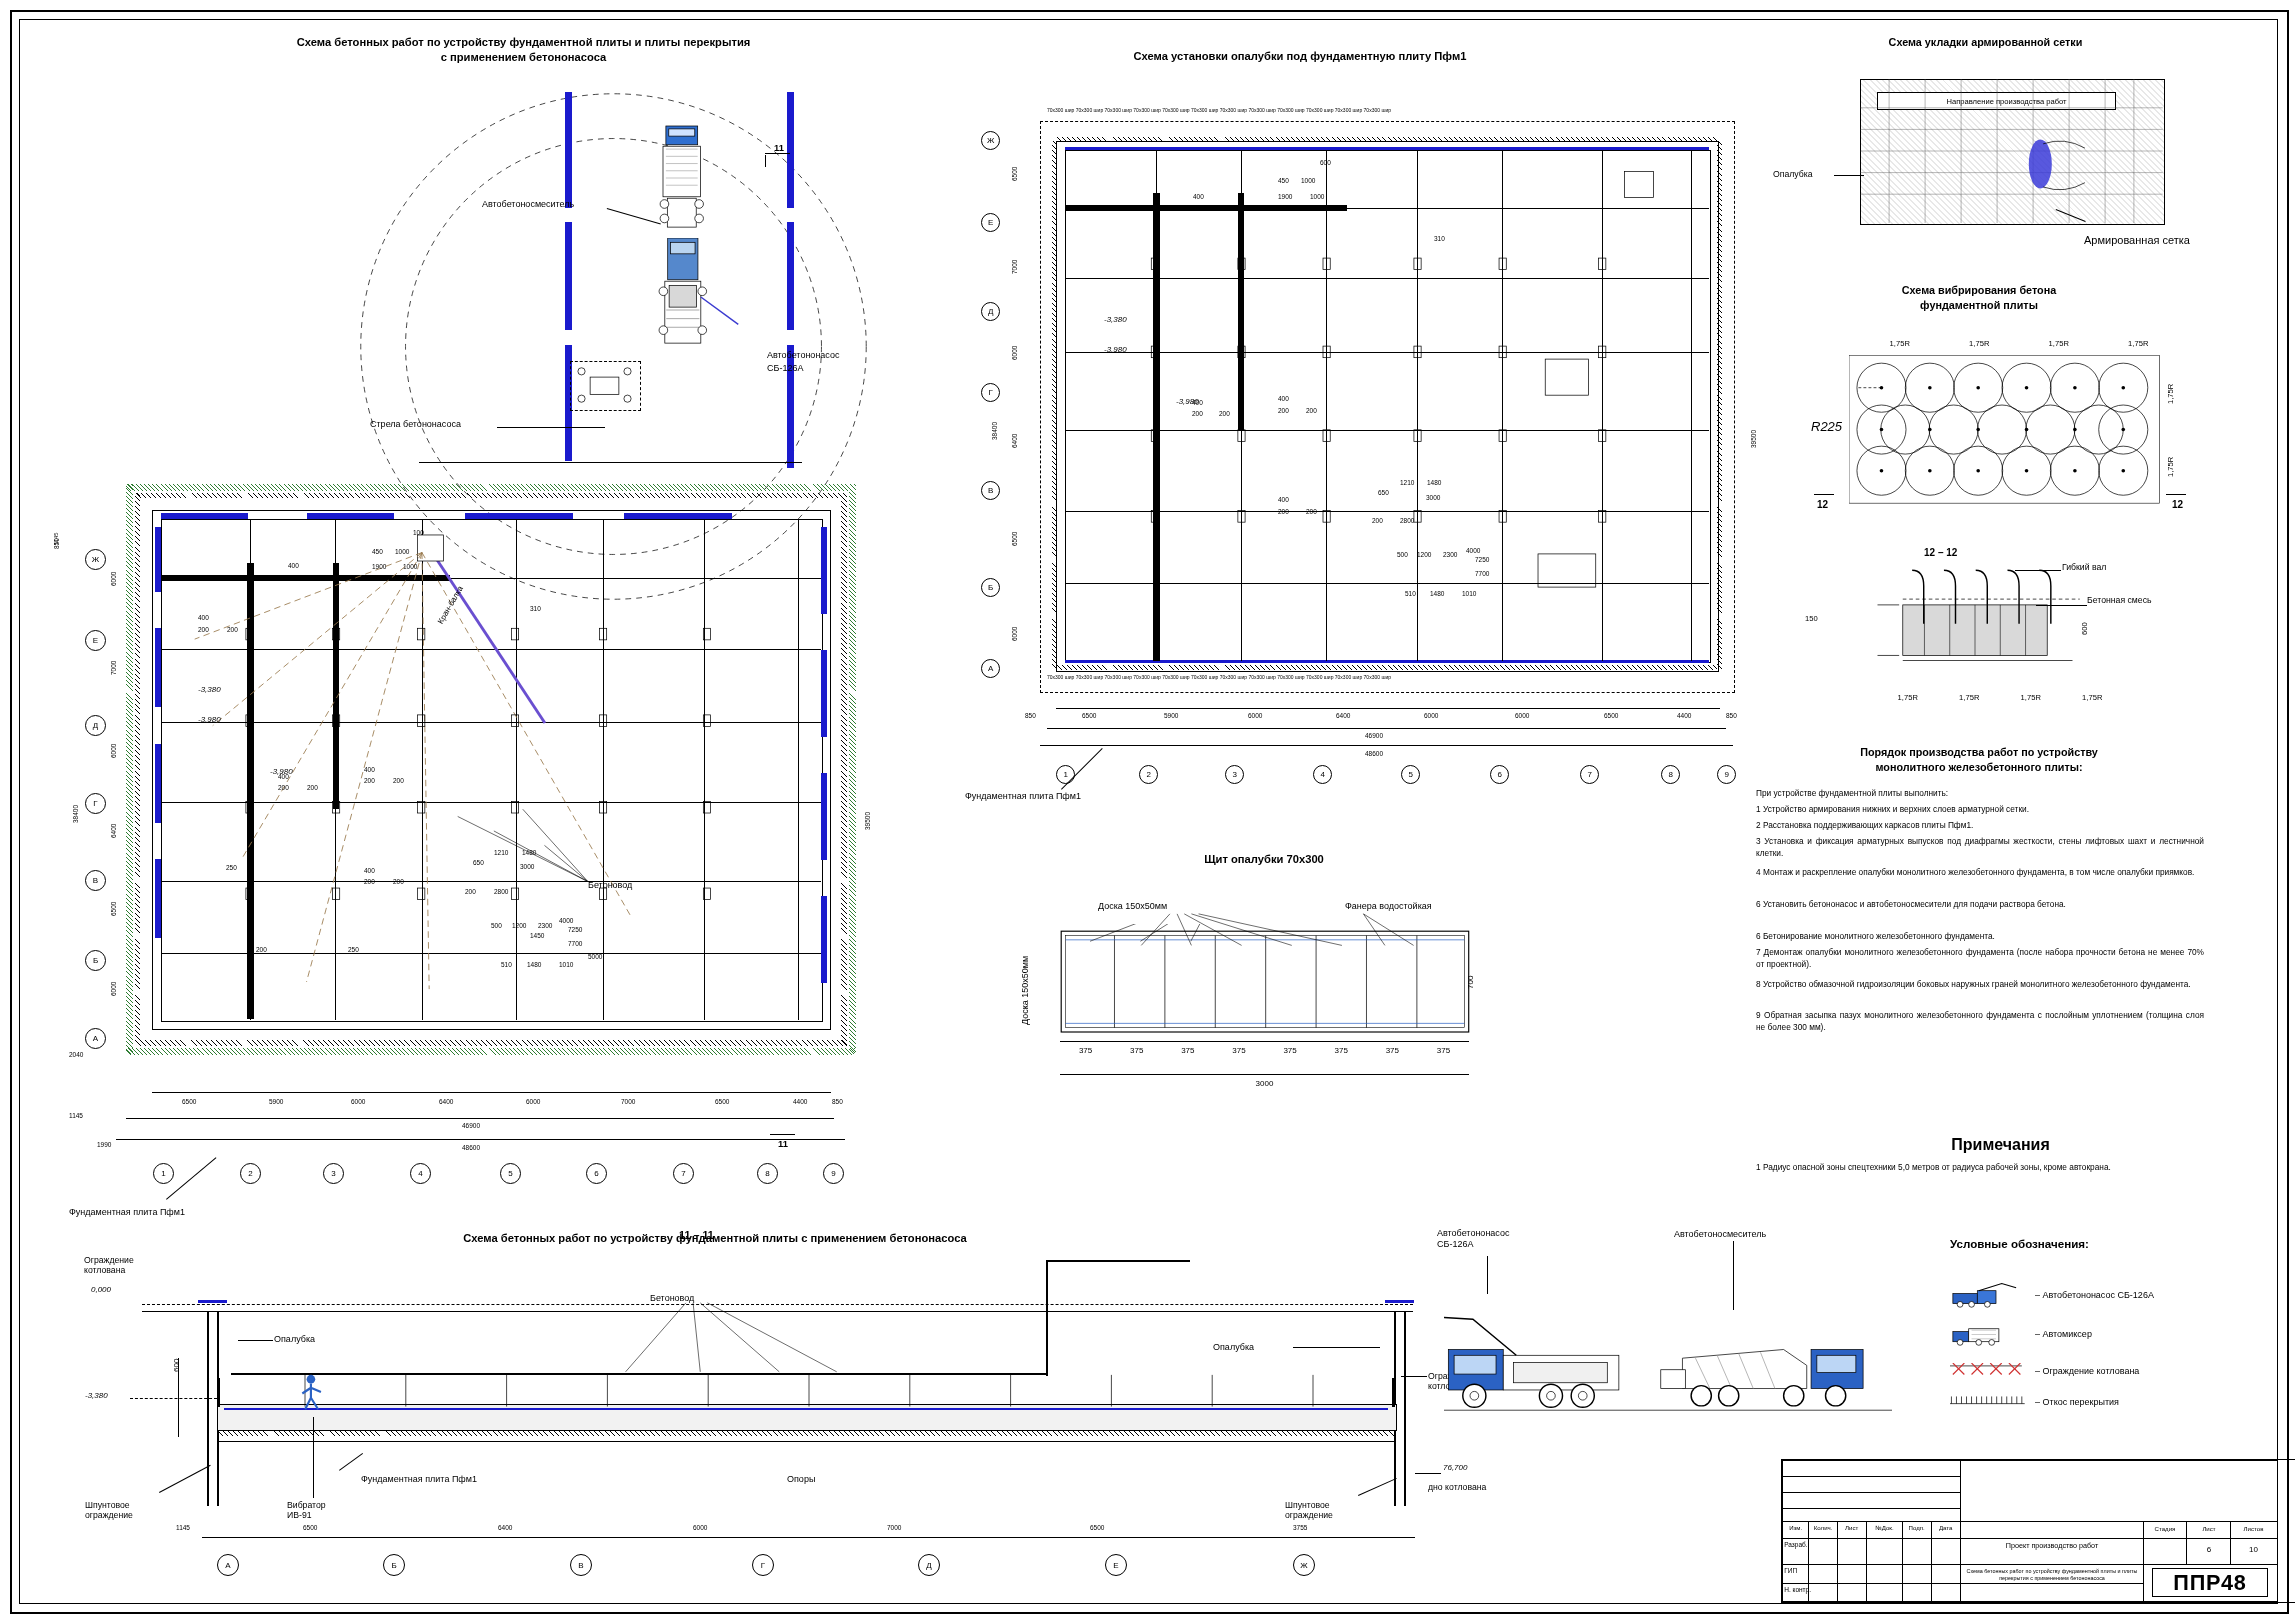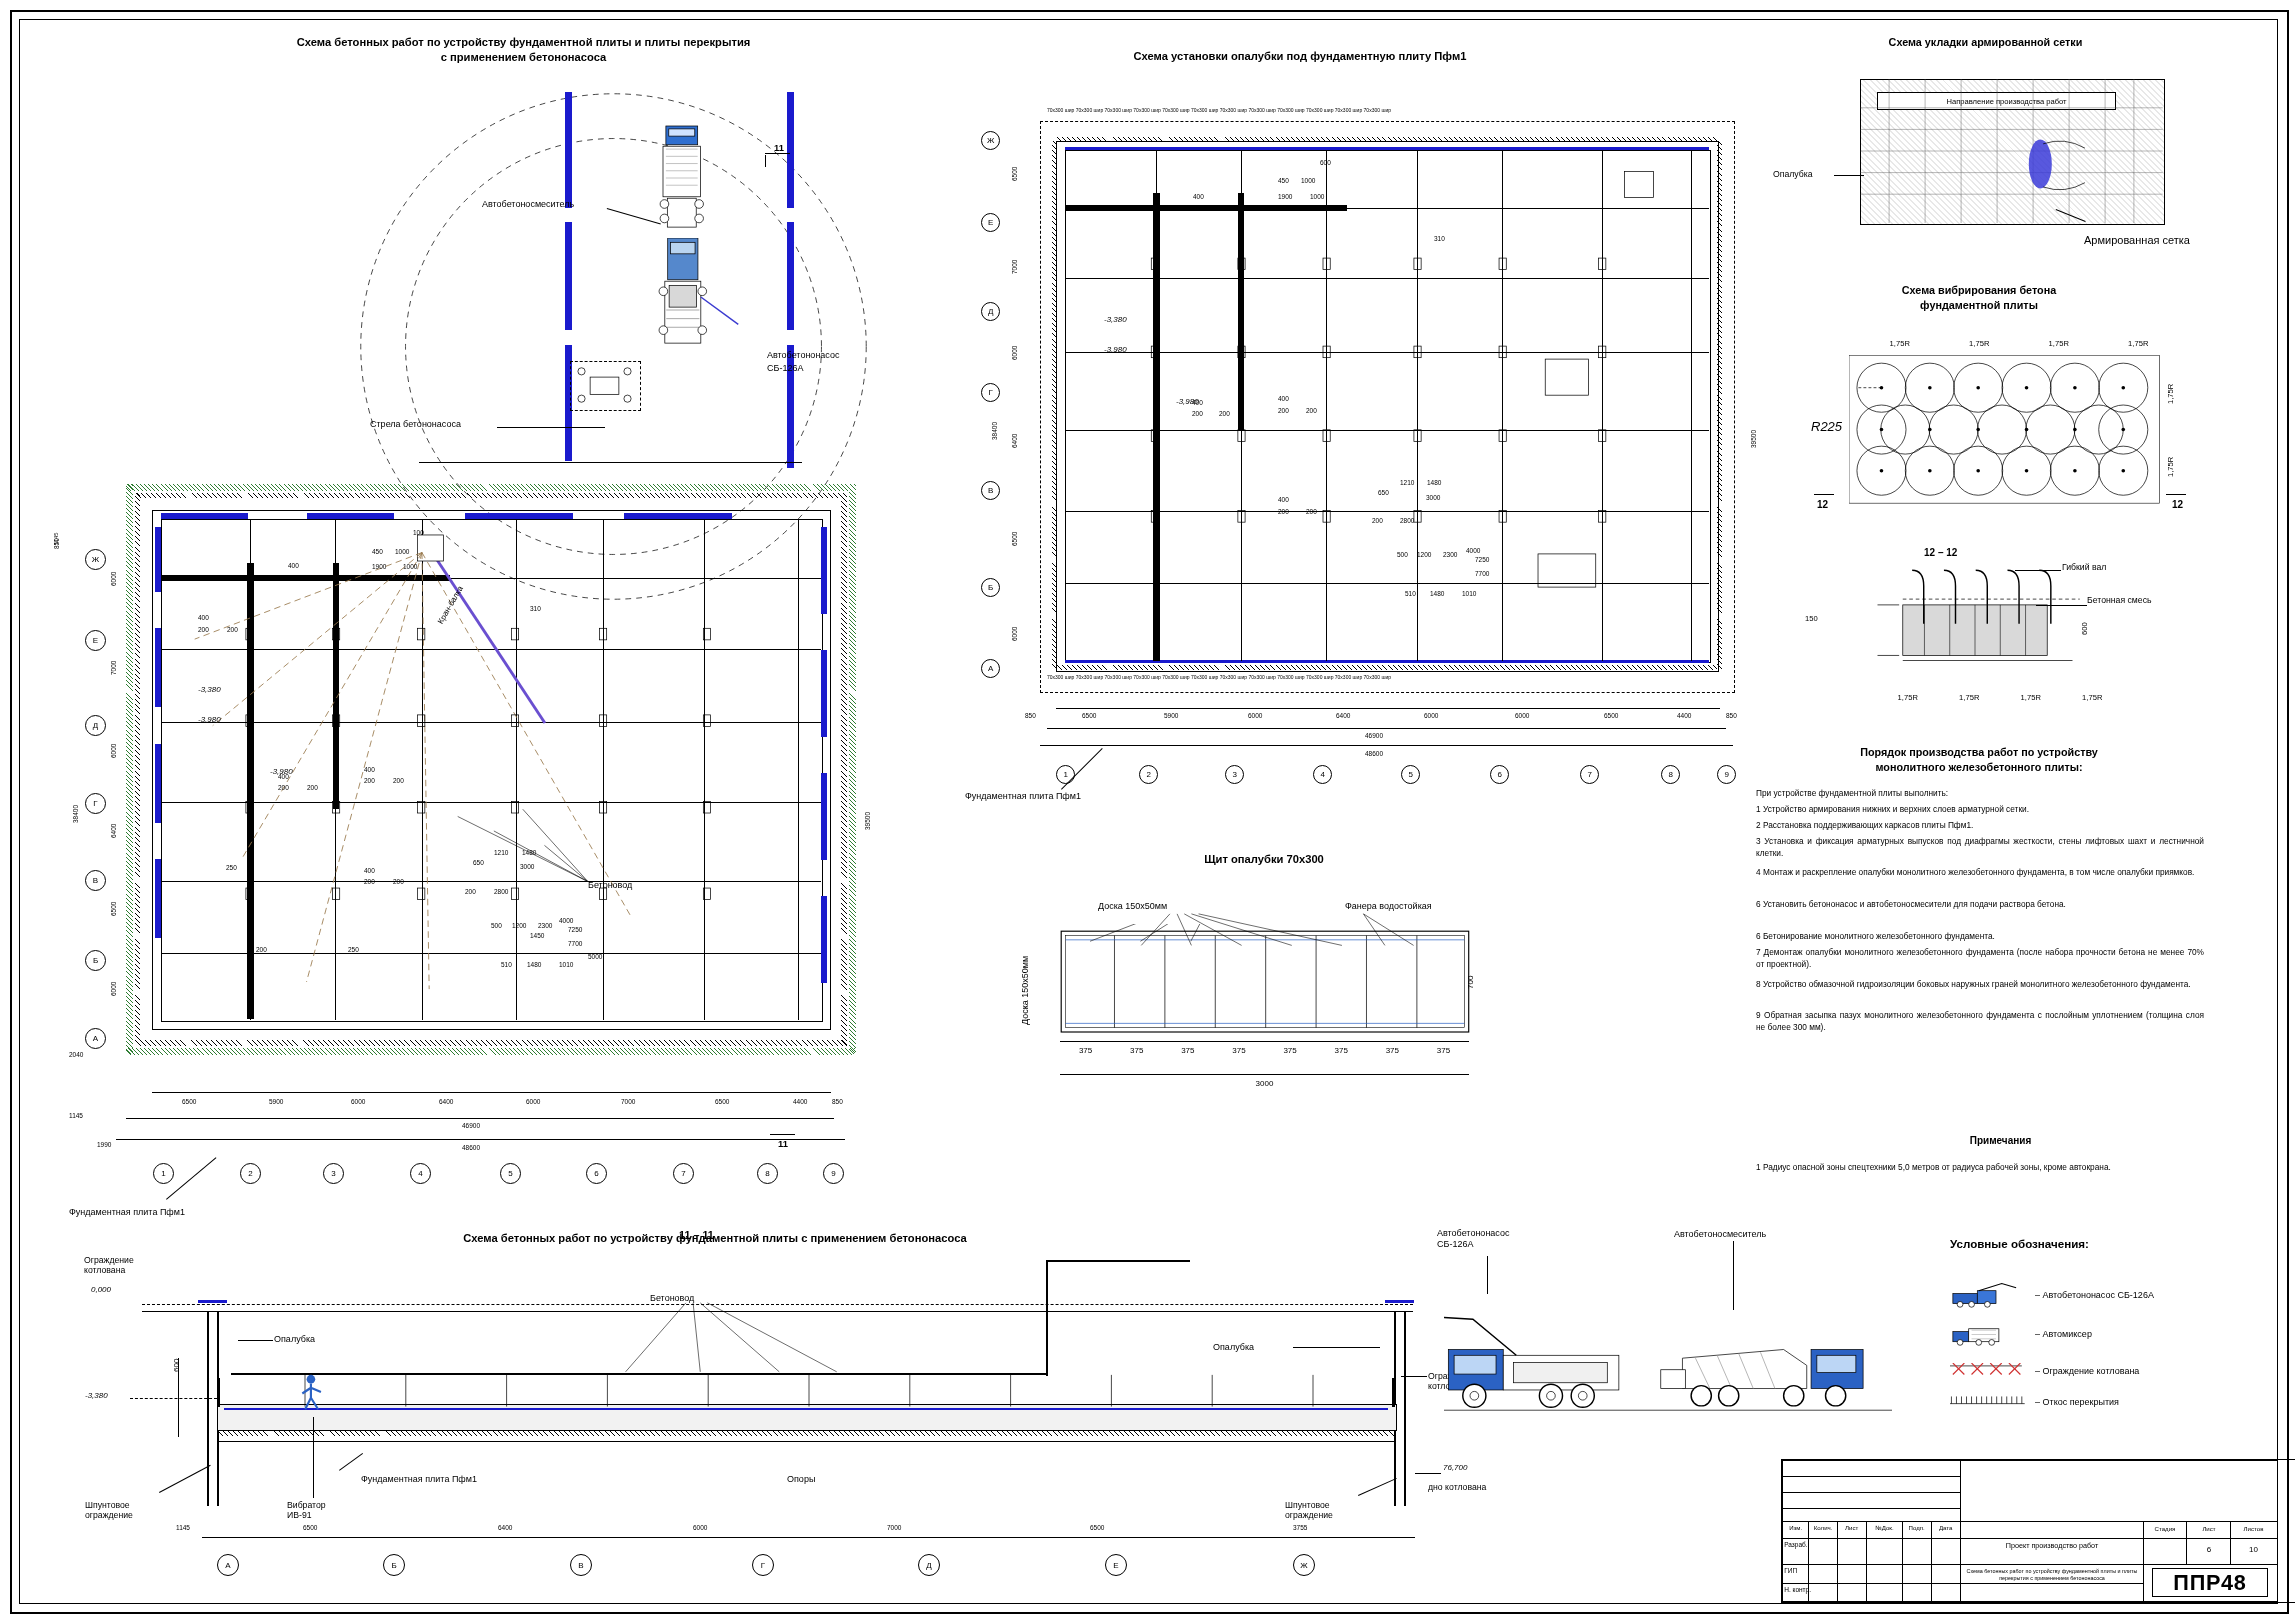--- a/index.html
+++ b/index.html
@@ -636,21 +636,21 @@
     <div class="note" style="left:1756px;top:835px;width:448px;text-align:justify;">3 Установка и фиксация арматурных выпусков под диафрагмы жесткости, стены лифтовых шахт и лестничной клетки.</div>
     <div class="note" style="left:1756px;top:866px;width:448px;text-align:justify;">4 Монтаж и раскрепление опалубки монолитного железобетонного фундамента, в том числе опалубки приямков.</div>
     <div class="note" style="left:1756px;top:898px;width:448px;text-align:justify;">6 Установить бетононасос и автобетоносмесители для подачи раствора бетона.</div>
     <div class="note" style="left:1756px;top:930px;width:448px;">6 Бетонирование монолитного железобетонного фундамента.</div>
     <div class="note" style="left:1756px;top:946px;width:448px;text-align:justify;">7 Демонтаж опалубки монолитного железобетонного фундамента (после набора прочности бетона не менее 70% от проектной).</div>
     <div class="note" style="left:1756px;top:978px;width:448px;text-align:justify;">8 Устройство обмазочной гидроизоляции боковых наружных граней монолитного железобетонного фундамента.</div>
     <div class="note" style="left:1756px;top:1009px;width:448px;text-align:justify;">9 Обратная засыпка пазух монолитного железобетонного фундамента с послойным уплотнением (толщина слоя не более 300 мм).</div>
   </div>
 
   <div>
-    <div class="ttl" style="left:1921px;top:1134px;width:159px;font-size:10px;text-align:center;">Примечания</div>
+    <div class="ttl" style="left:1921px;top:1134px;width:159px;font-size:16px;text-align:center;">Примечания</div>
     <div class="note" style="left:1756px;top:1161px;width:448px;">1 Радиус опасной зоны спецтехники 5,0 метров от радиуса рабочей зоны, кроме автокрана.</div>
   </div>
 
   <div>
     <div class="ttl" style="left:1950px;top:1236px;width:260px;font-size:11.6px;text-align:left;">Условные обозначения:</div>
 
     <svg style="position:absolute;left:1950px;top:1282px;" width="69" height="26" viewBox="0 0 96 36">
       <rect x="4" y="16" width="34" height="14" fill="#2b62c4" stroke="#000"></rect>
       <rect x="38" y="12" width="26" height="18" fill="#3a76d8" stroke="#000"></rect>
       <circle cx="14" cy="31" r="4" fill="#fff" stroke="#000"></circle>

